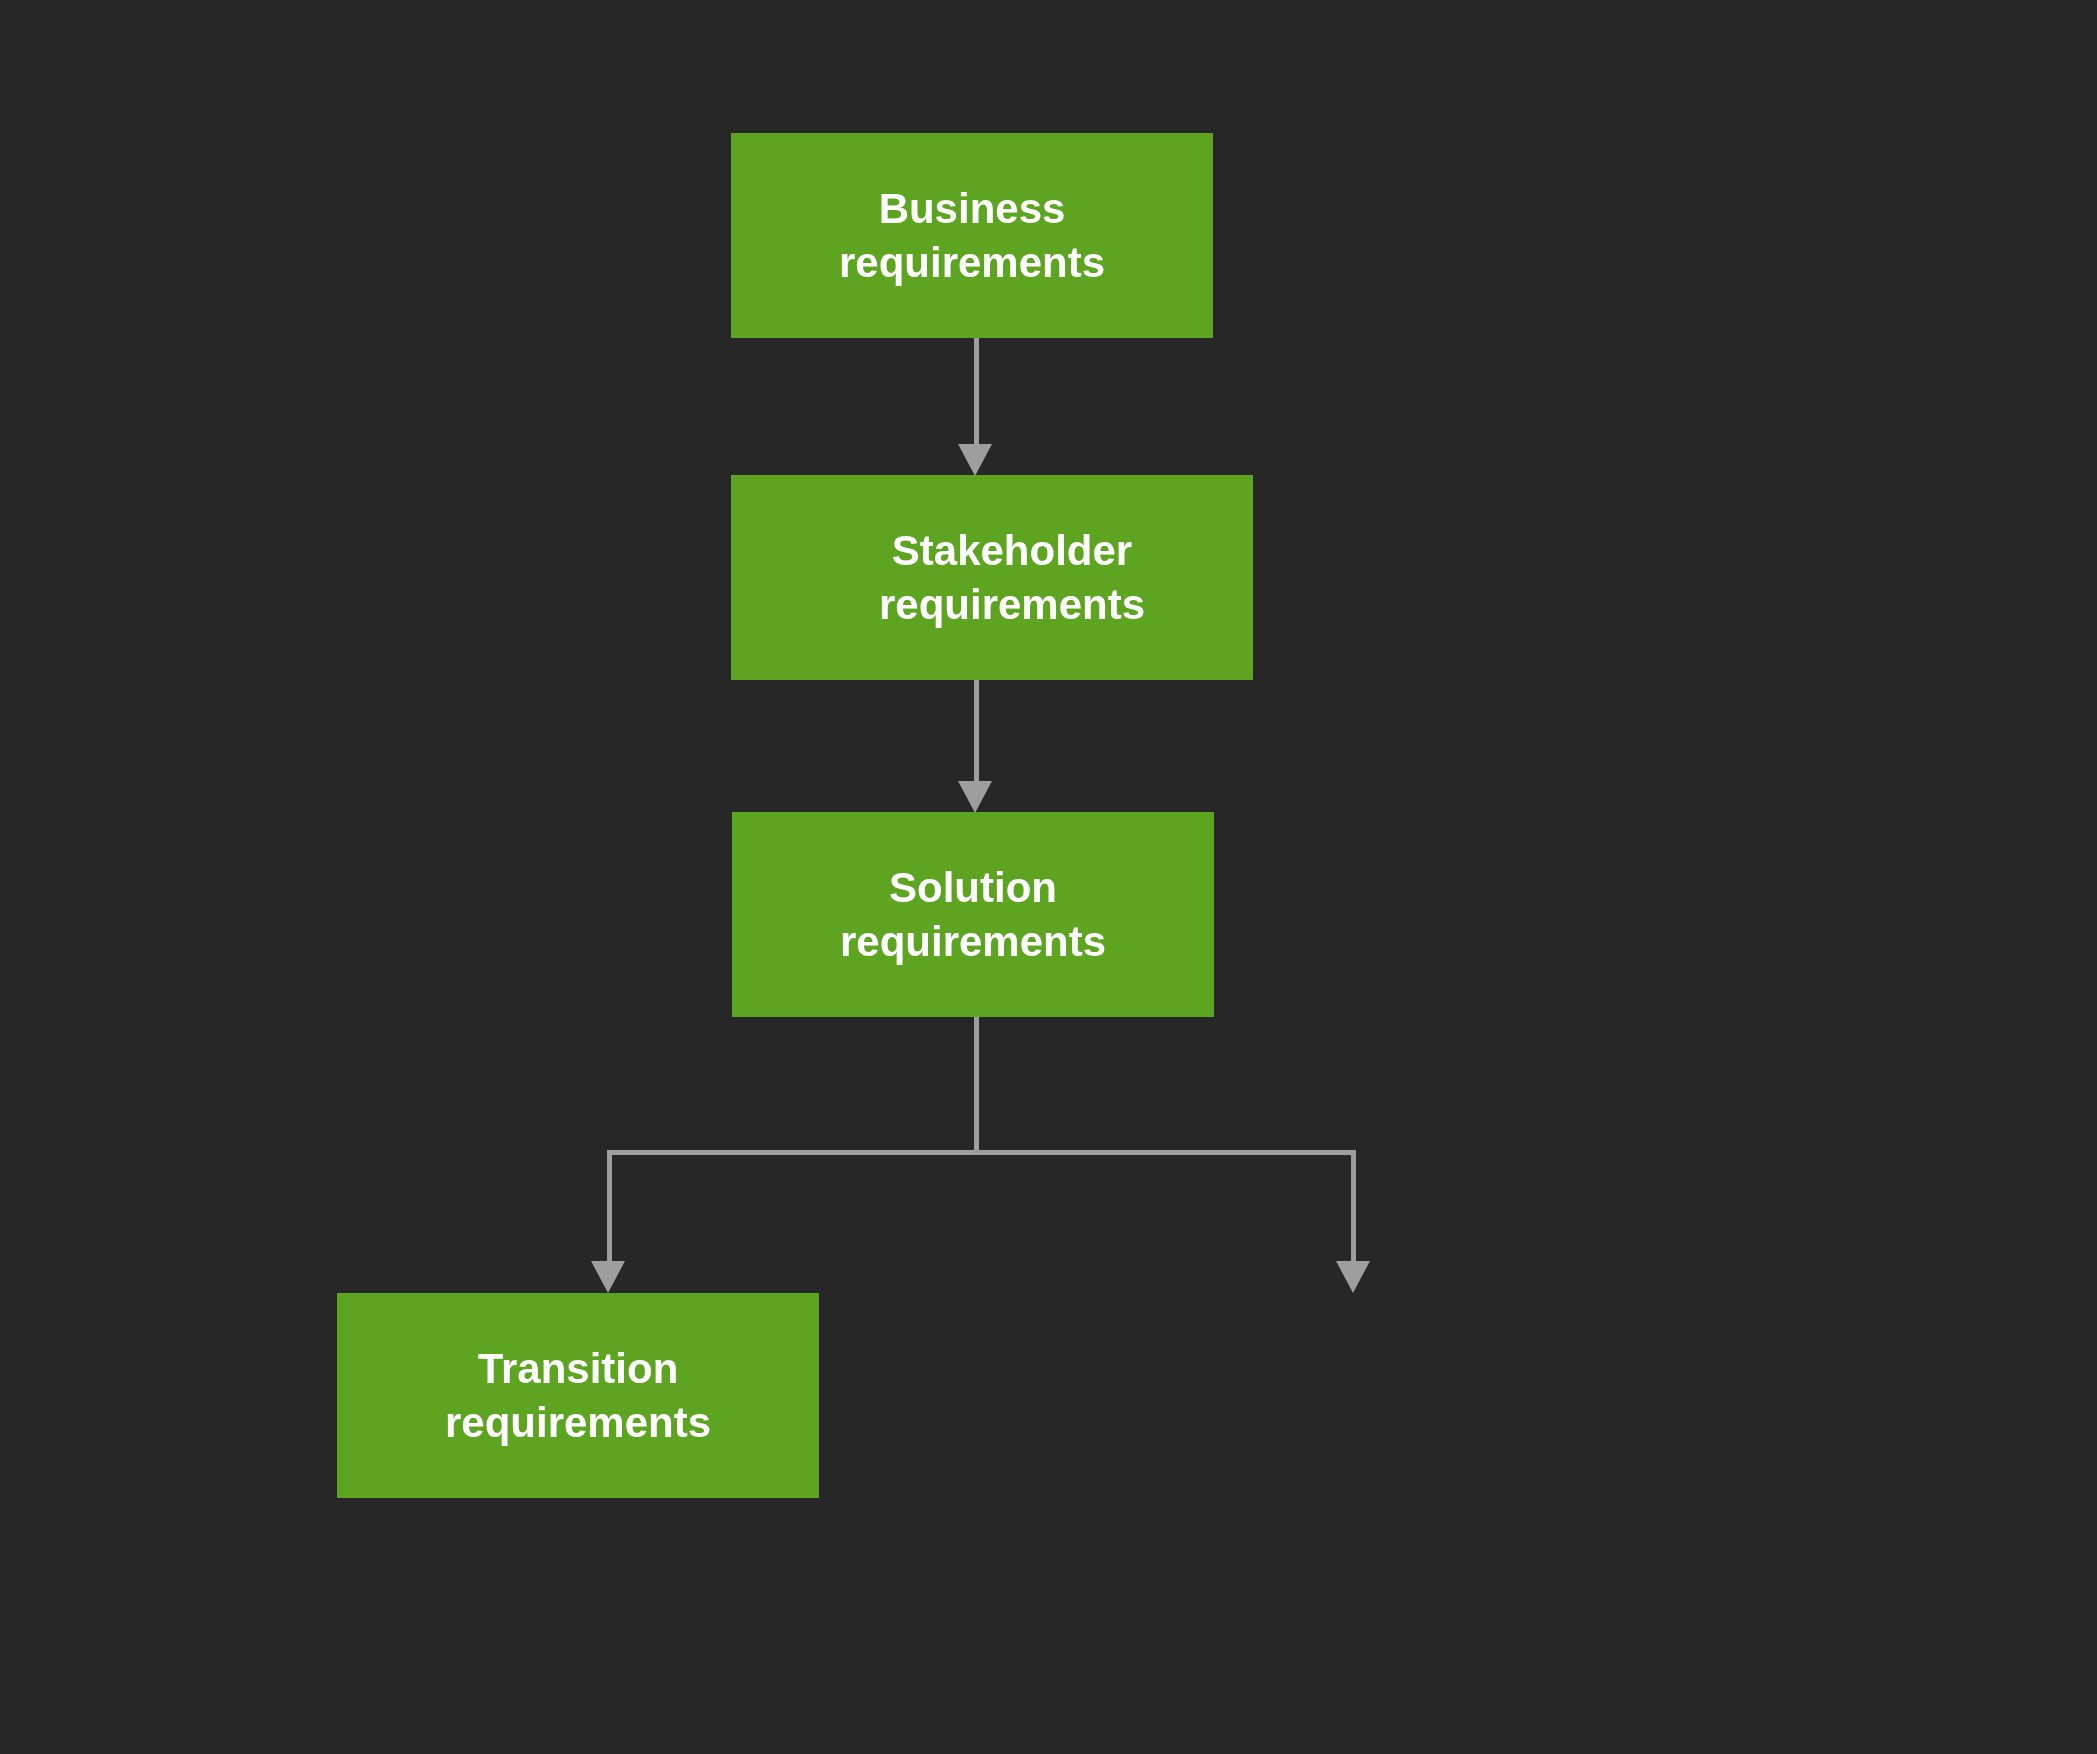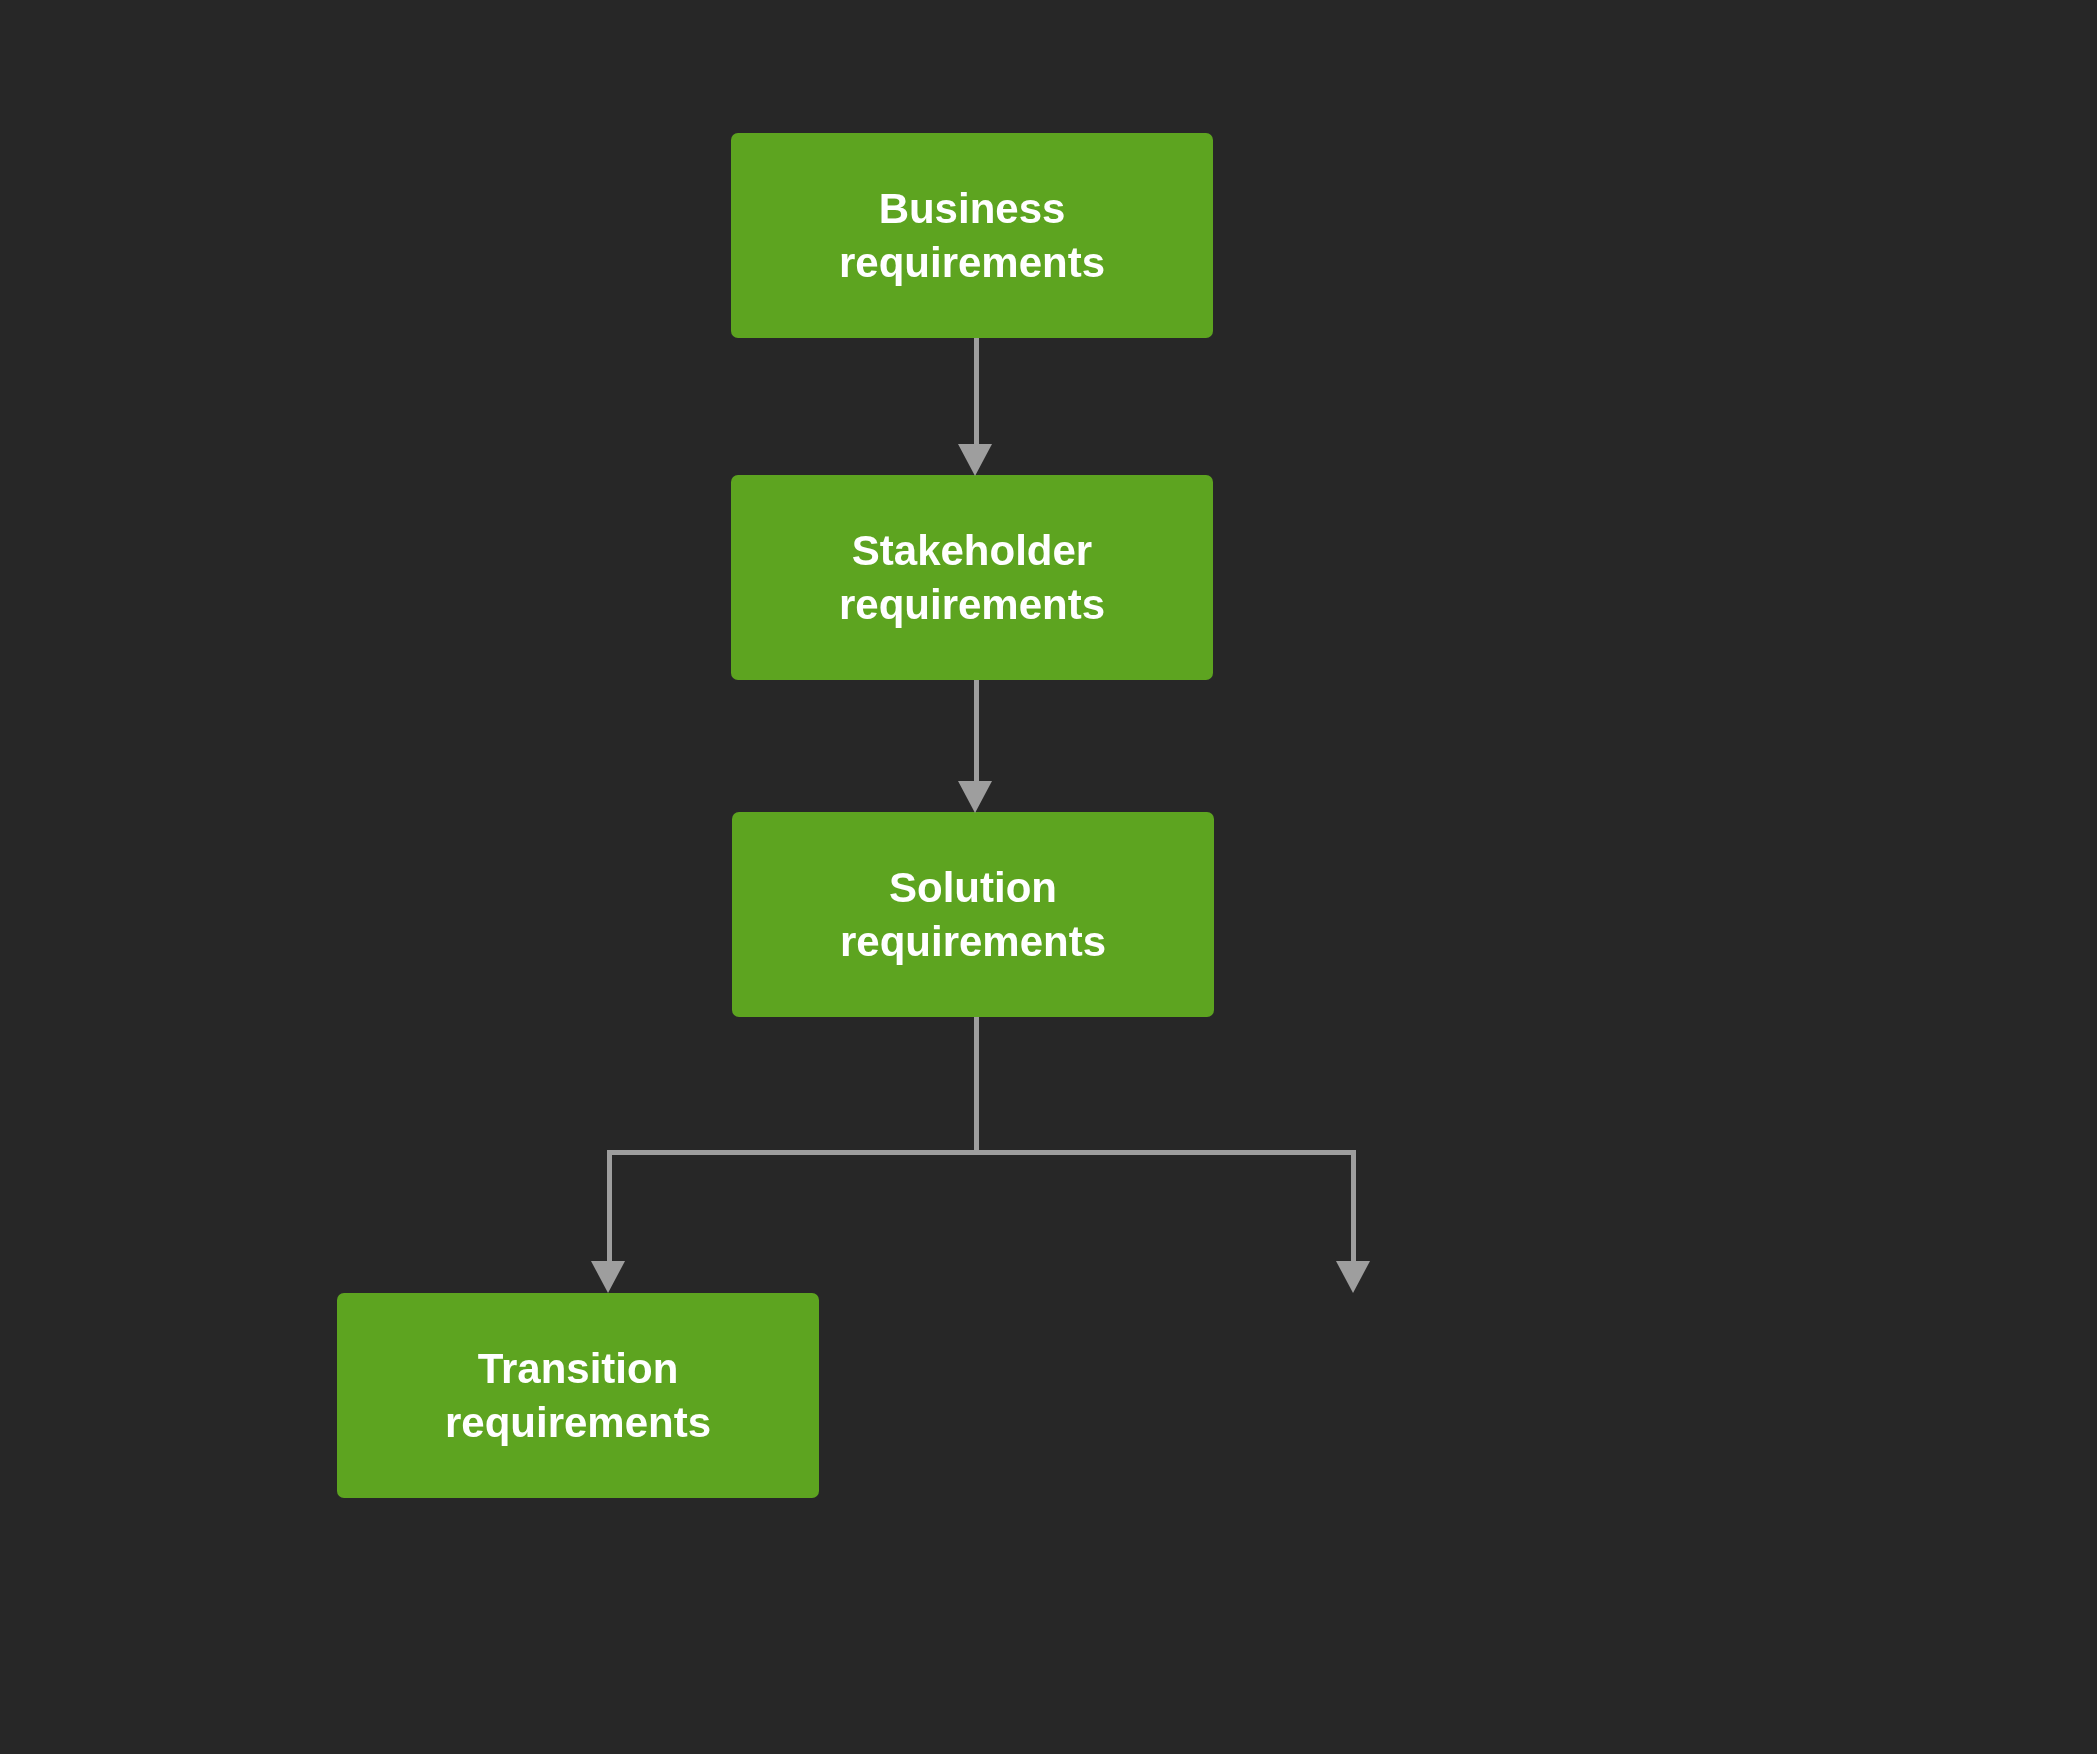--- a/index.html
+++ b/index.html
@@ -19,33 +19,33 @@
   
   .node {
     position: absolute;
     width: 482px;
     height: 205px;
     display: flex;
     align-items: center;
     justify-content: center;
     text-align: center;
   }
-  .node--green { background: var(--node-green, #5DA420); border-radius: 7px; }
+  .node--green { background: var(--node-green, #5DA420); }
   .node--gray  { background: var(--transition-bg, #E2E2E2); }
   .node-label {
     font-size: 42px;
     font-weight: bold;
     line-height: 1.27;
     color: var(--node-text, #FFFFFF);
     max-width: 402px;
   }
   .node--gray .node-label { color: var(--transition-text, #5DA420); }
 
   .node-business     { left: 731px;  top: 133px; }
-  .node-stakeholder  { left: 731px;  top: 475px; }
+  .node-stakeholder  { left: 731px;  top: 475px; padding-left: 40px; }
   .node-solution     { left: 732px;  top: 812px; }
   .node-functional   { left: 337px;  top: 1293px; }
   .node-nonfunctional{ left: 1100px; top: 1293px; }
   .node-transition   { left: 1484px; top: 616px; height: 202px; }
 
   
   .vline, .hline {
     position: absolute;
     background: var(--connector, #9E9E9E);
   }

